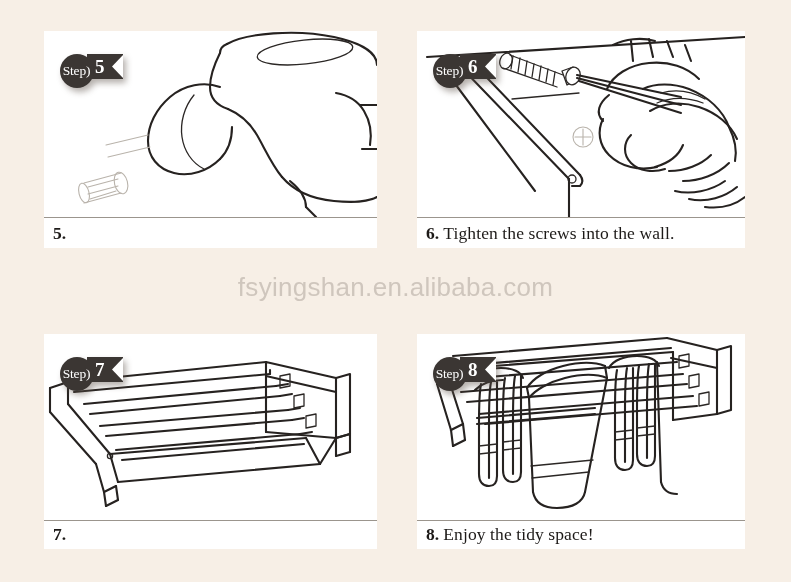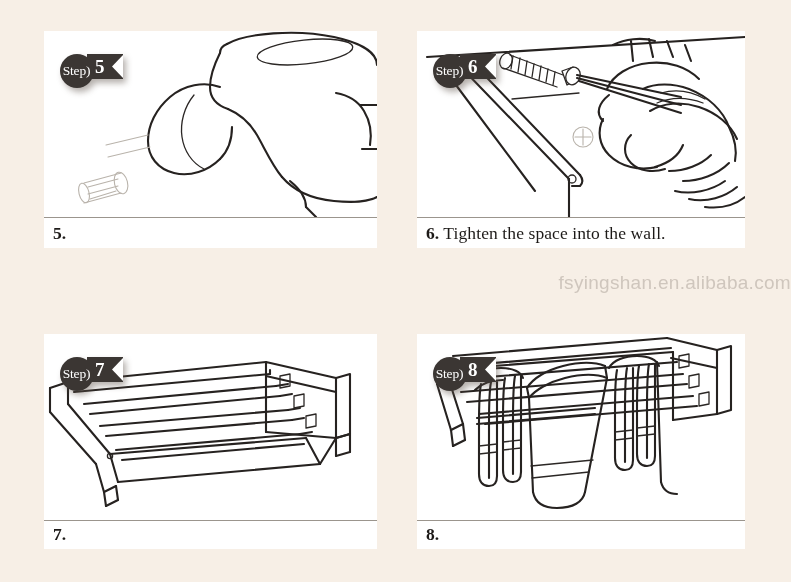--- a/index.html
+++ b/index.html
@@ -113,23 +113,23 @@
     height: 100%;
     background: #ffffff;
     clip-path: polygon(100% 0, 100% 100%, 0 50%);
   }
 
   
   .watermark {
     position: absolute;
     left: 0; right: 0;
     top: 272px;
-    text-align: right;
+    text-align: center;
     font-family: "Liberation Sans", sans-serif;
-    font-size: 19px;
+    font-size: 26px;
     color: #cfc6bd;
     letter-spacing: .3px;
     user-select: none;
   }
 
   
   .ln {
     fill: none;
     stroke: #262220;
     stroke-width: 2.1;
@@ -265,21 +265,21 @@
         <path class="ln-faint" d="M166 98 L166 114"></path>
         <path class="ln-faint" d="M158 106 L174 106"></path>
       </svg>
     </div>
     <div class="badge">
       <span class="circle">Step)</span>
       <span class="ribbon">6</span>
     </div>
     <div class="caption">
       <span class="num">6.</span>
-      <span>Tighten the space into the wall.</span>
+      <span>Tighten the screws into the wall.</span>
     </div>
   </div>
 
   <div class="panel p7">
     <div class="art">
       <svg viewBox="0 0 333 186" preserveAspectRatio="none" aria-hidden="true">
 
         <path class="ln" d="M222 28 L292 44 L292 58 L222 42 Z"></path>
         <path class="ln" d="M292 44 L306 40 L306 100 L292 104"></path>
         <path class="ln" d="M222 42 L222 98"></path>
@@ -415,18 +415,19 @@
         <path class="ln" d="M240 28 L244 148"></path>
         <path class="ln" d="M244 148 C246 156 252 160 260 160"></path>
       </svg>
     </div>
     <div class="badge">
       <span class="circle">Step)</span>
       <span class="ribbon">8</span>
     </div>
     <div class="caption">
       <span class="num">8.</span>
+      <span>Enjoy the tidy space!</span>
     </div>
   </div>
 
   <div class="watermark">fsyingshan.en.alibaba.com</div>
 
 </div>
 
 </body></html>

